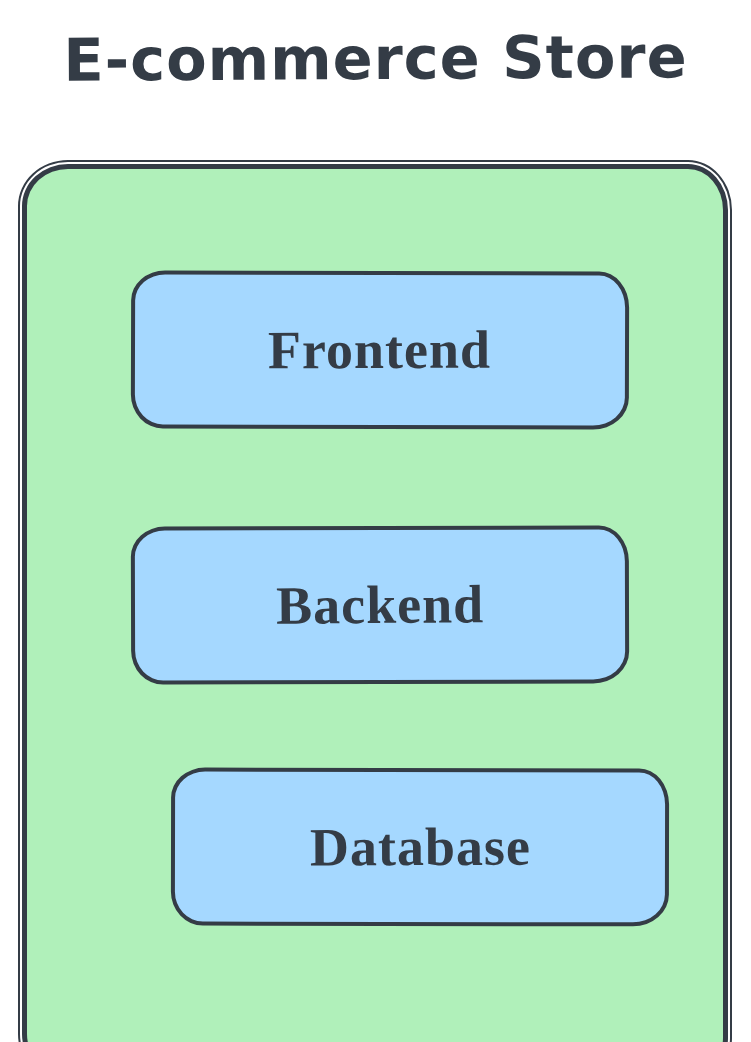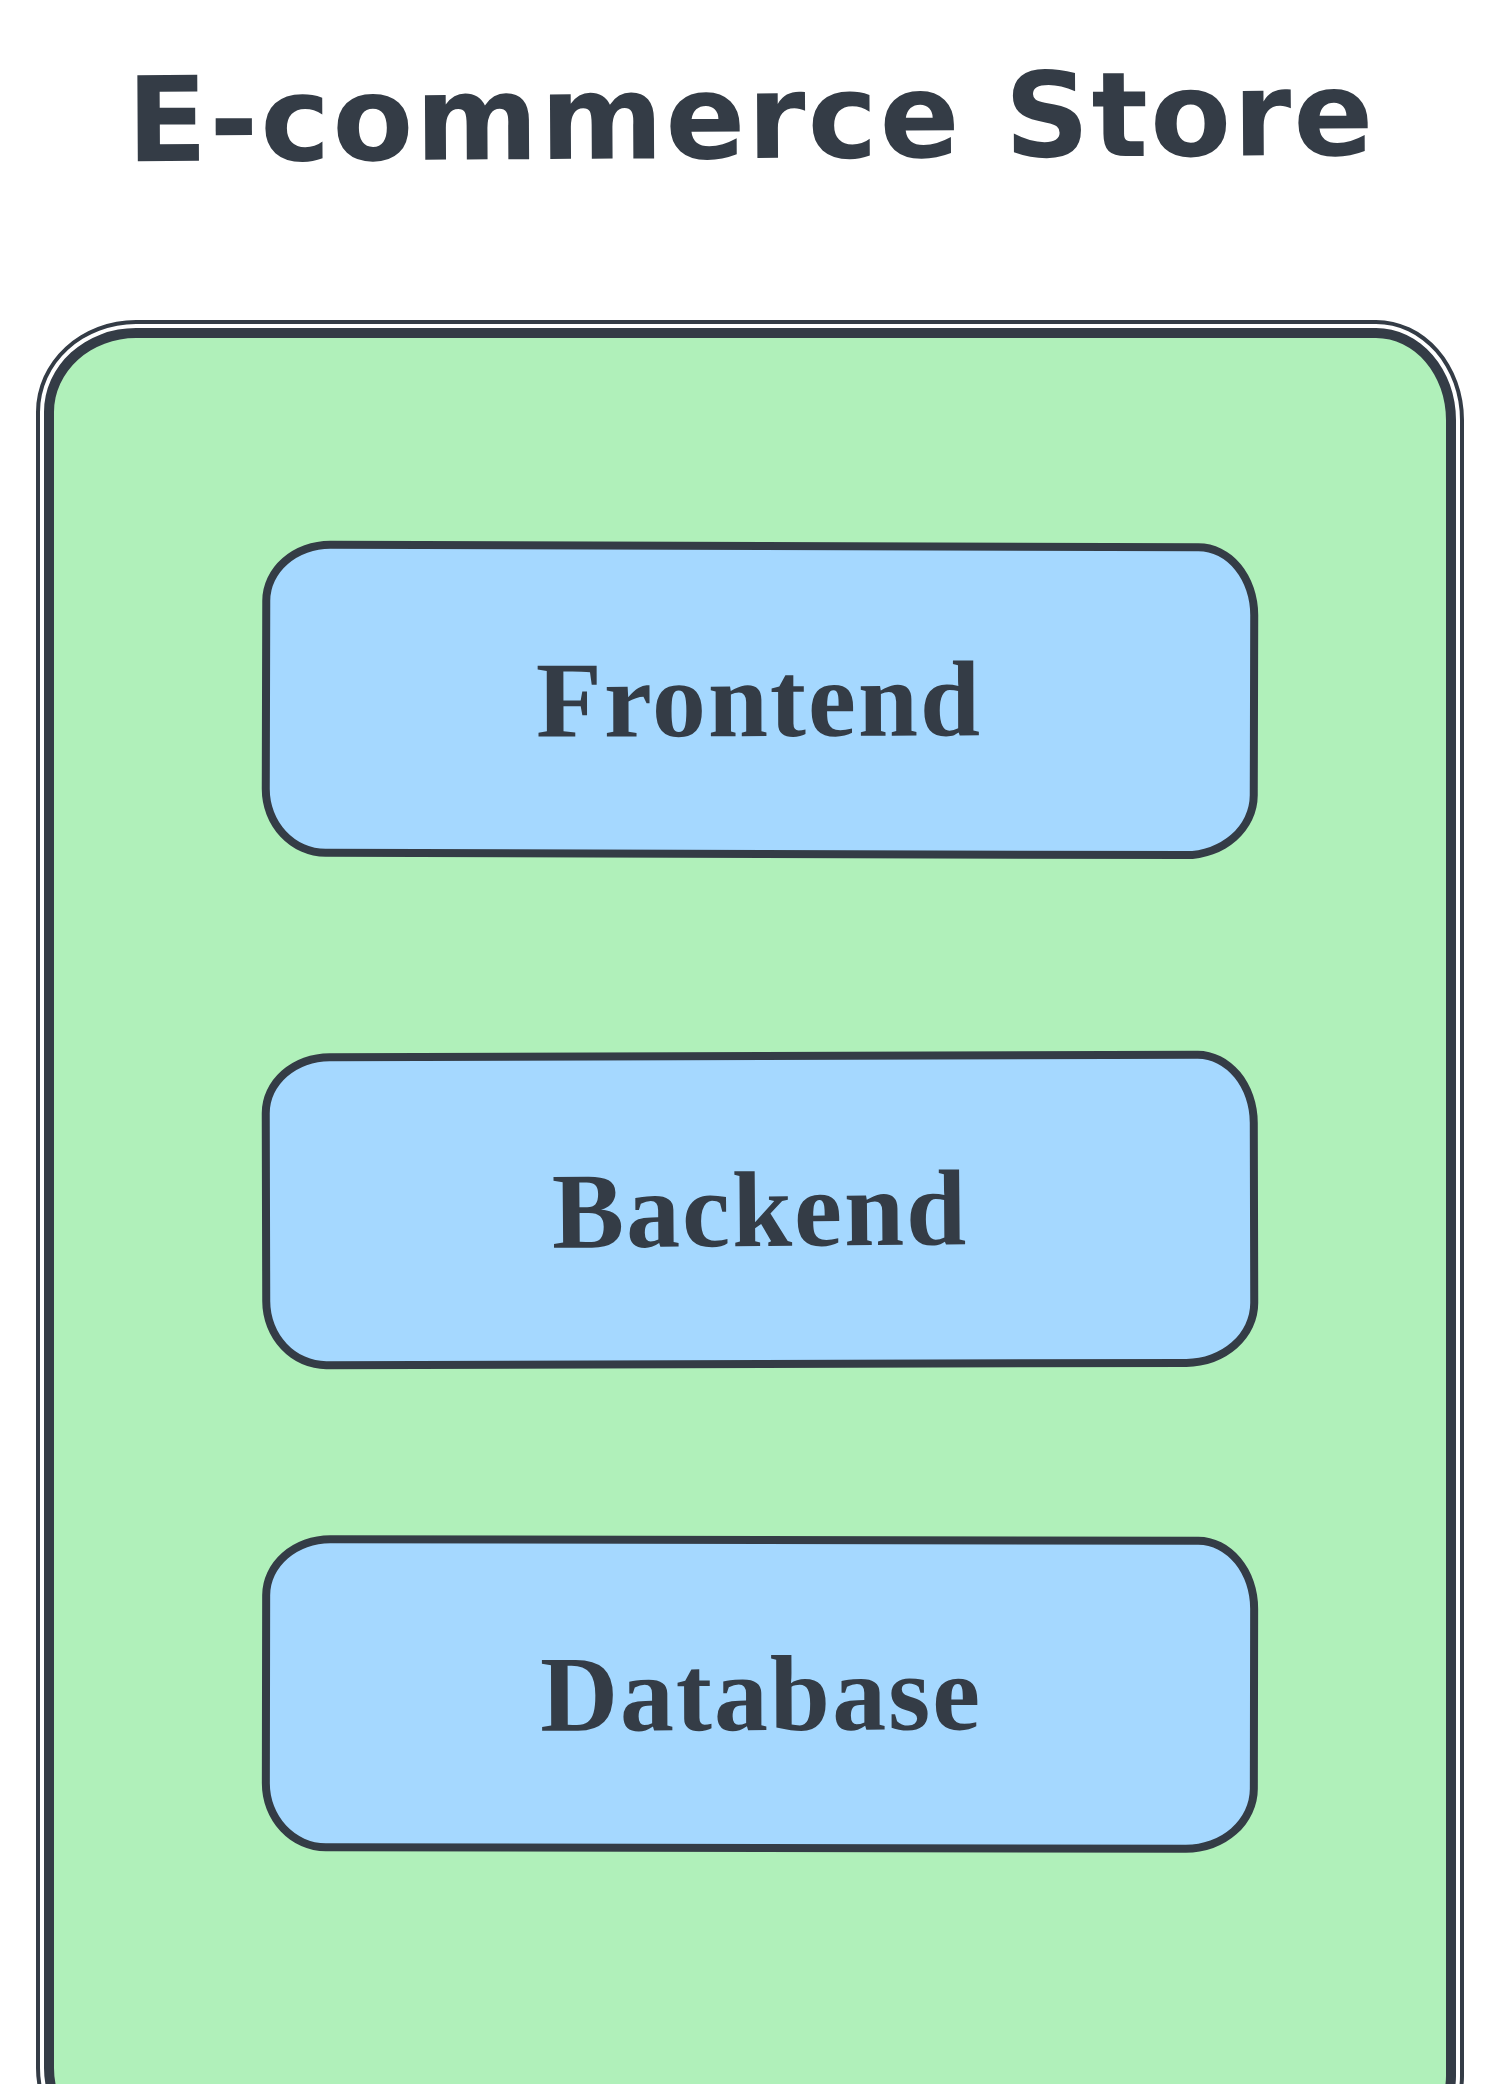--- a/index.html
+++ b/index.html
@@ -58,21 +58,21 @@
     box-sizing: border-box;
     background: var(--node-fill);
     border: 4px solid var(--stroke);
     border-radius: 34px 30px 36px 32px / 30px 36px 32px 34px;
     display: flex;
     align-items: center;
     justify-content: center;
   }
   .node-frontend { top: 102px; transform: rotate(0.15deg); }
   .node-backend  { top: 357px; transform: rotate(-0.15deg); }
-  .node-database { top: 599px; transform: rotate(0.1deg); }
+  .node-database { top: 599px; transform: rotate(0.1deg); margin-left: 40px; }
   .node-label {
     font-size: 54px;
     font-weight: bold;
     letter-spacing: 1px;
     color: var(--stroke);
     white-space: nowrap;
     transform: rotate(-0.3deg);
   }
 </style>
 </head>

